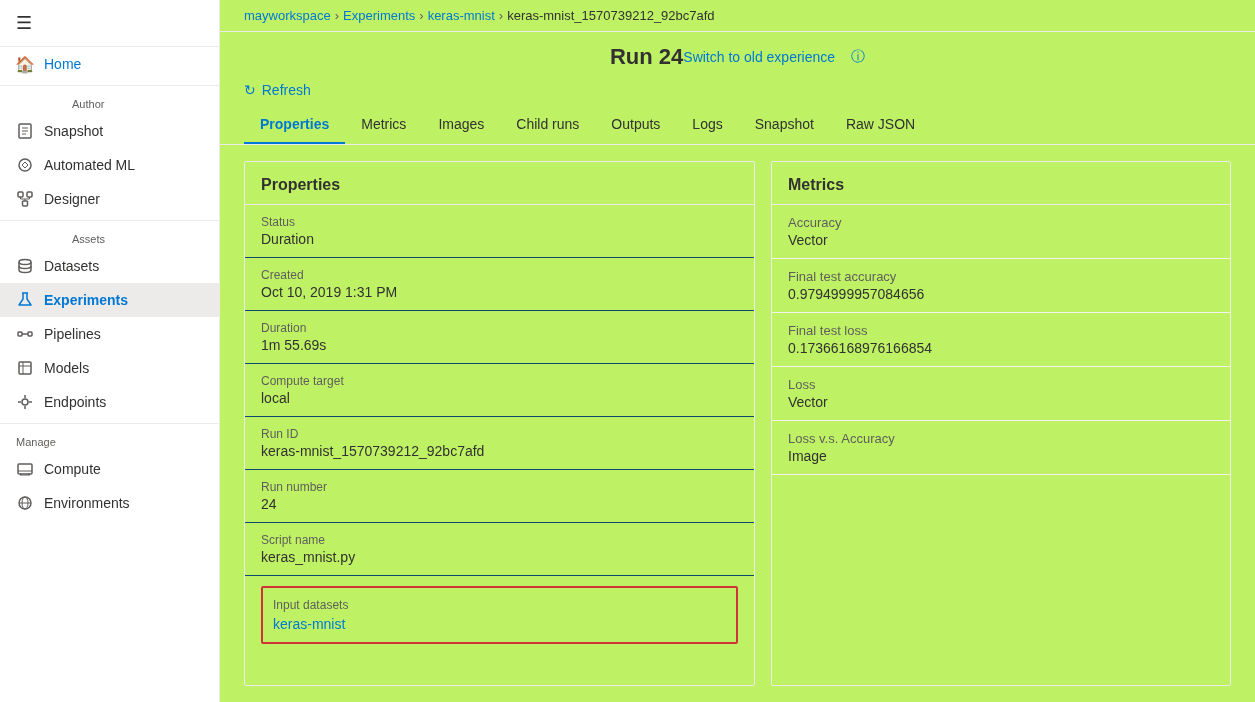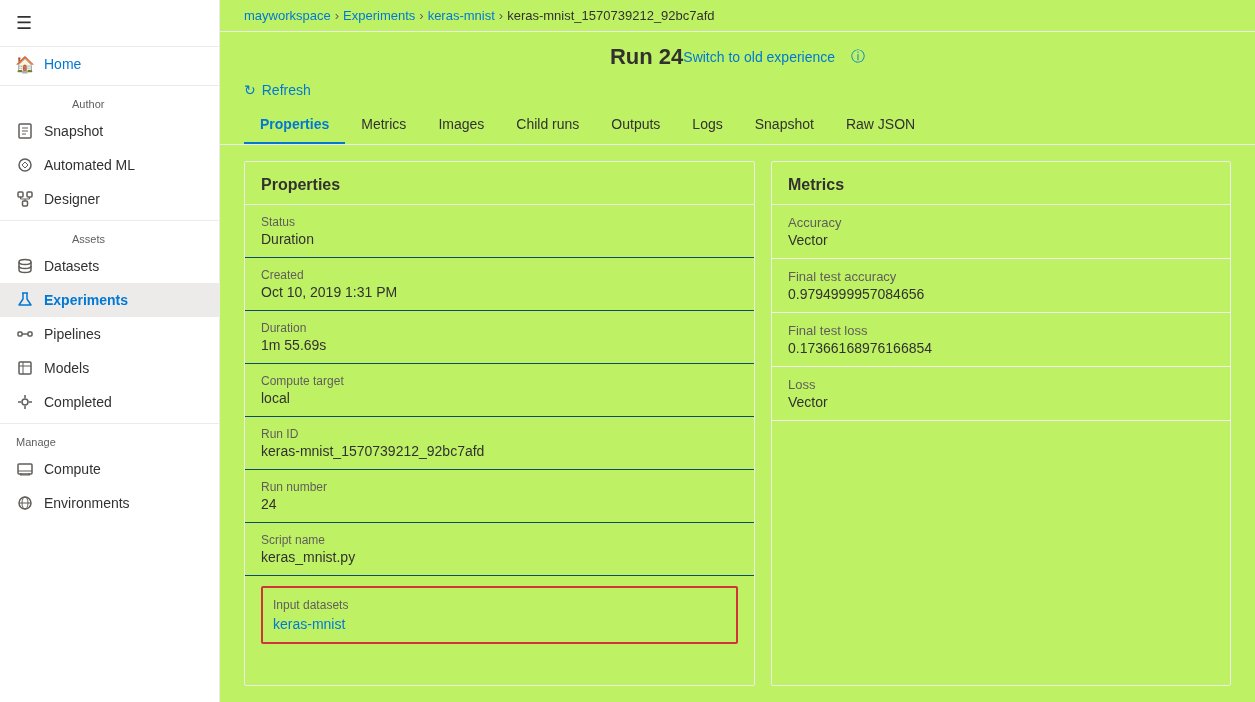--- a/index.html
+++ b/index.html
@@ -252,21 +252,21 @@
     </span>
     <span>Models</span>
   </div>
   <div class="sidebar-item">
     <span class="icon">
       <svg width="18" height="18" viewBox="0 0 18 18" fill="none">
           <circle cx="9" cy="9" r="3" stroke="#605e5c" stroke-width="1.5"></circle>
           <path d="M9 2v3M9 13v3M2 9h3M13 9h3" stroke="#605e5c" stroke-width="1.5"></path>
         </svg>
     </span>
-    <span>Completed</span>
+    <span>Endpoints</span>
   </div>
   <div class="sidebar-divider"></div>
   <div class="manage-label">Manage</div>
   <div class="sidebar-item">
     <span class="icon">
       <svg width="18" height="18" viewBox="0 0 18 18" fill="none">
           <rect x="2" y="4" width="14" height="10" rx="1" stroke="#605e5c" stroke-width="1.5"></rect>
           <line x1="2" y1="11" x2="16" y2="11" stroke="#605e5c" stroke-width="1"></line>
           <line x1="5" y1="13" x2="5" y2="15" stroke="#605e5c" stroke-width="1"></line>
           <line x1="13" y1="13" x2="13" y2="15" stroke="#605e5c" stroke-width="1"></line>
@@ -375,15 +375,19 @@
         <div class="metric-value">0.9794999957084656</div>
       </div>
       <div class="metric-row">
         <div class="metric-label">Final test loss</div>
         <div class="metric-value">0.17366168976166854</div>
       </div>
       <div class="metric-row">
         <div class="metric-label">Loss</div>
         <div class="metric-value">Vector</div>
       </div>
+      <div class="metric-row">
+        <div class="metric-label">Loss v.s. Accuracy</div>
+        <div class="metric-value">Image</div>
+      </div>
     </div>
   </div>
 </div>
 
 </body></html>

